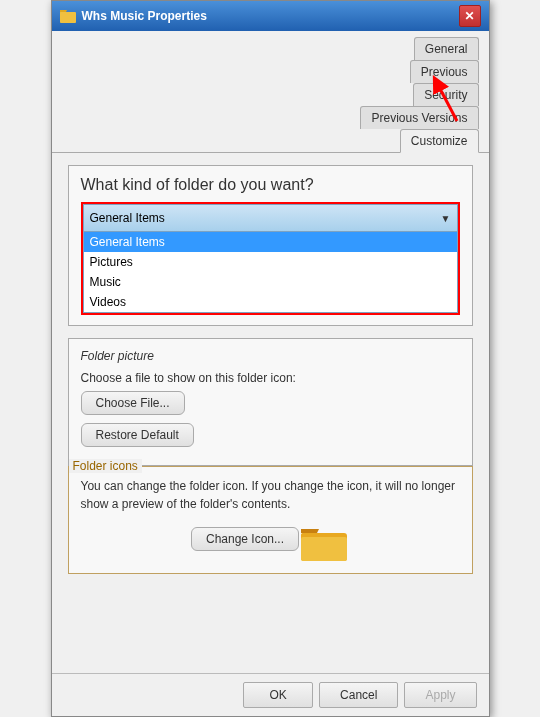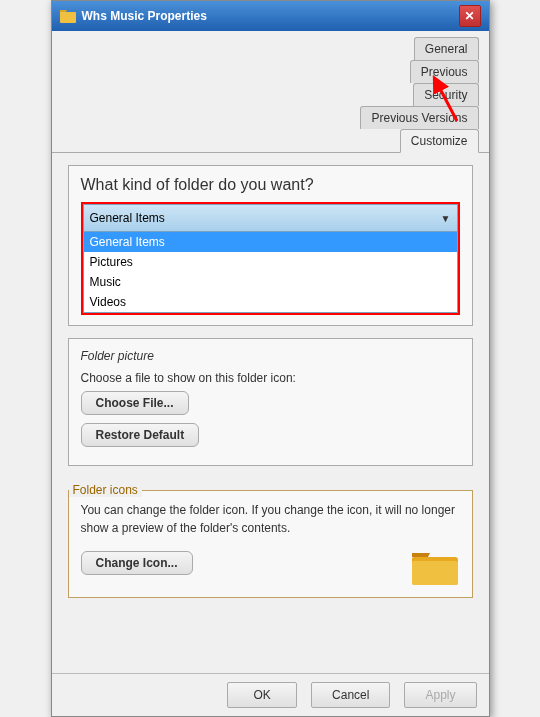--- a/index.html
+++ b/index.html
@@ -176,42 +176,41 @@
 
     .dropdown-item.selected {
       background: #3399ff;
       color: white;
     }
 
     
     .folder-picture-group {
       border: 1px solid #aaa;
       padding: 10px 12px;
-      margin-bottom: 24px;
+      margin-bottom: 0;
       background: #f8f8f8;
     }
 
     .folder-picture-label {
       font-size: 12px;
       color: #333;
       font-style: italic;
       margin-bottom: 8px;
     }
 
     .btn {
       padding: 4px 14px;
       border: 1px solid #aaa;
       background: linear-gradient(to bottom, #f5f5f5, #e0e0e0);
       font-size: 12px;
       cursor: pointer;
       border-radius: 6px;
       color: #333;
       display: inline-block;
       margin-bottom: 8px;
-      font-weight: bold;
     }
 
     
     .folder-icons-group {
       border: 1px solid #c0a060;
       padding: 10px 12px;
       background: #f8f8f8;
       position: relative;
     }
 
@@ -228,21 +227,21 @@
     .folder-icons-desc {
       font-size: 12px;
       color: #333;
       margin-bottom: 10px;
       line-height: 1.5;
     }
 
     .folder-icons-row {
       display: flex;
       align-items: center;
-      justify-content: space-between;
+      justify-content: center;
     }
 
     
     .folder-icon-display {
       width: 50px;
       height: 40px;
     }
 
     
     .arrow-annotation {
@@ -251,21 +250,21 @@
       right: 22px;
       pointer-events: none;
     }
 
     
     .bottom-bar {
       padding: 8px 12px;
       border-top: 1px solid #bbb;
       display: flex;
       justify-content: flex-end;
-      gap: 14px;
+      gap: 6px;
       flex-shrink: 0;
       background: #f0f0f0;
     }
 
     .btn-bottom {
       padding: 5px 20px;
       border: 1px solid #aaa;
       background: linear-gradient(to bottom, #f5f5f5, #e0e0e0);
       font-size: 12px;
       cursor: pointer;

